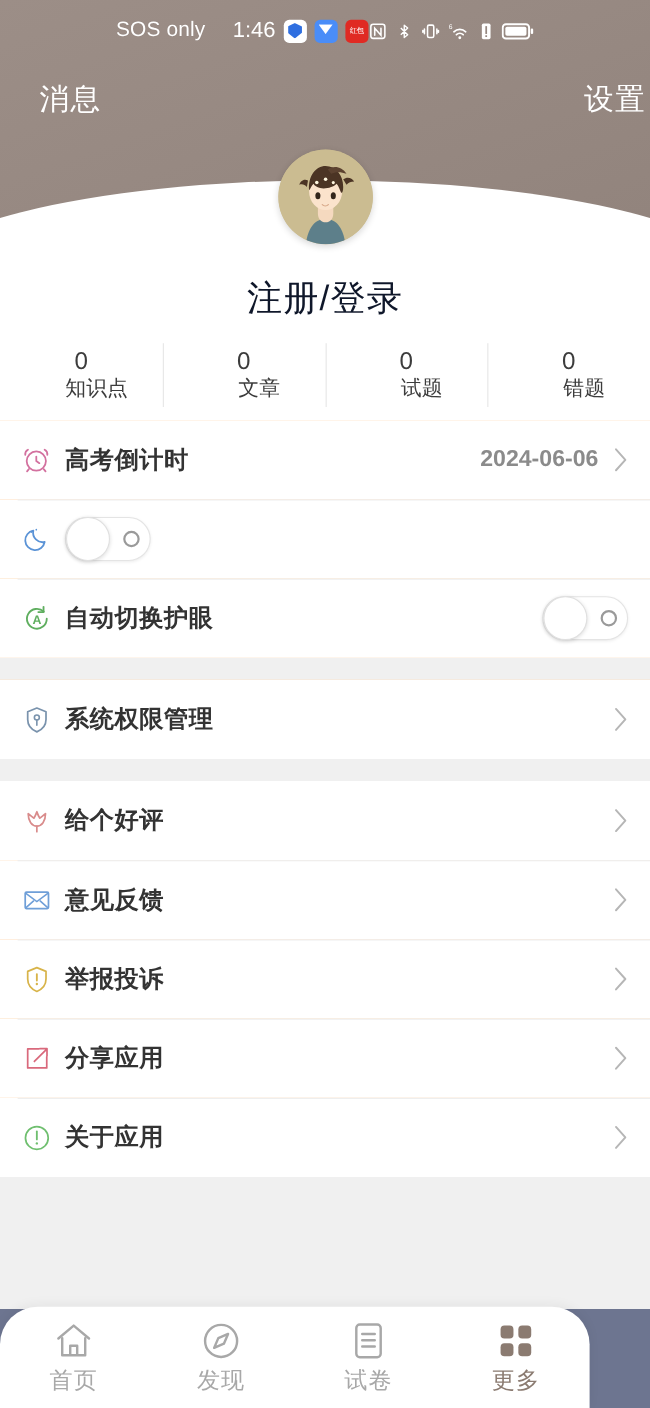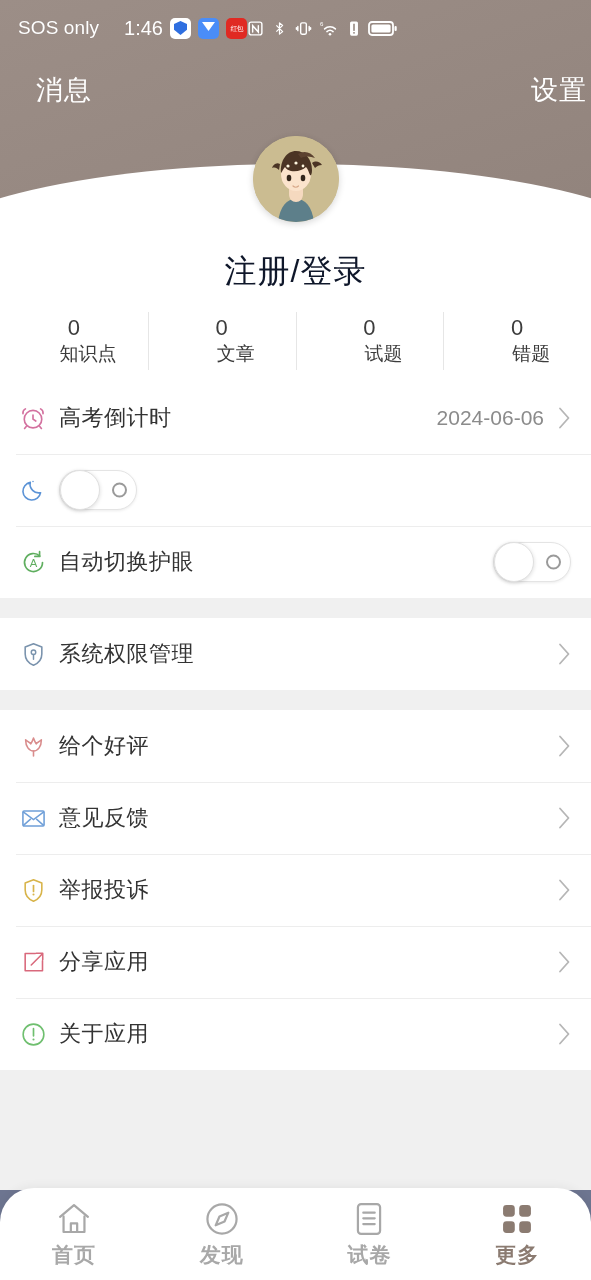--- a/index.html
+++ b/index.html
@@ -15,21 +15,21 @@
   }
 
   
   .header{
     position:absolute; top:0; left:0; width:591px; height:236px;
     background:linear-gradient(160deg,#9c8e87 0%,#968881 55%,#91837c 100%);
     overflow:hidden;
   }
   .statusbar{
     position:absolute; top:0; left:0; width:100%; height:56px;
-    display:flex; align-items:center; justify-content:flex-start;
+    display:flex; align-items:center; justify-content:center;
     padding:0 18px;
   }
   .sb-left{ display:flex; align-items:center; gap:7px; }
   .sb-text{
     color:#ffffff; font-size:19px; letter-spacing:.1px;
     text-shadow:0 0 1px rgba(0,0,0,.12); white-space:nowrap;
   }
   .sb-time{ color:#fff; font-size:20px; margin-left:18px; }
   .appicon{ width:21px; height:21px; border-radius:5px; display:block; position:relative;}
   .ic-shield{ background:#ffffff; border-radius:5px; display:flex;align-items:center;justify-content:center;}
@@ -86,21 +86,21 @@
     width:1px; background:#e6e6e6;
   }
   .stat-num{ color:#3c3c3c; font-size:22px; line-height:1; }
   .stat-lbl{ color:#3c3c3c; font-size:19px; line-height:1.2;margin-left:28px; }
 
   
   .sheet{
     position:absolute; top:382px; left:0; width:591px; height:808px;
     background:#f0f0f0; z-index:6;
   }
-  .section{ background:#fdba74; }
+  .section{ background:#fdba74;font-weight:bold; }
   .gap{ height:20px; background:#f0f0f0; }
   .row{
     height:72px; display:flex; align-items:center;
     padding:0 20px 0 16px; background:#fff; position:relative;
   }
   .row + .row::before{
     content:""; position:absolute; left:16px; right:0; top:0; height:1px;
     background:#ededed;
   }
   .row-ico{
@@ -122,26 +122,25 @@
     border-radius:50%; background:#fff; border:1px solid #e0e0e0;
     box-shadow:0 1px 4px rgba(0,0,0,.14);
   }
   .toggle .dot{
     position:absolute; right:9px; top:50%; transform:translateY(-50%);
     width:15px; height:15px; border-radius:50%; border:2px solid #9a9a9a;
   }
 
   
   .tabbar{
-    position:absolute; left:0; bottom:0; width:591px; height:92px;
+    position:absolute; left:0; bottom:0; width:536px; height:92px;
     background:#ffffff;
     border-radius:34px 34px 0 0;
     display:flex; align-items:center; z-index:8;
     box-shadow:0 -2px 10px rgba(0,0,0,.05);
-    font-weight:bold;
   }
   .tab{
     flex:1; display:flex; flex-direction:column; align-items:center;
     justify-content:center; gap:3px; height:100%;
   }
   .tab-label{ font-size:21px; color:#a8a8a8; letter-spacing:1px; }
   .tab.active .tab-label{ color:#8b7b71; }
 </style>
 </head>
 <body>

